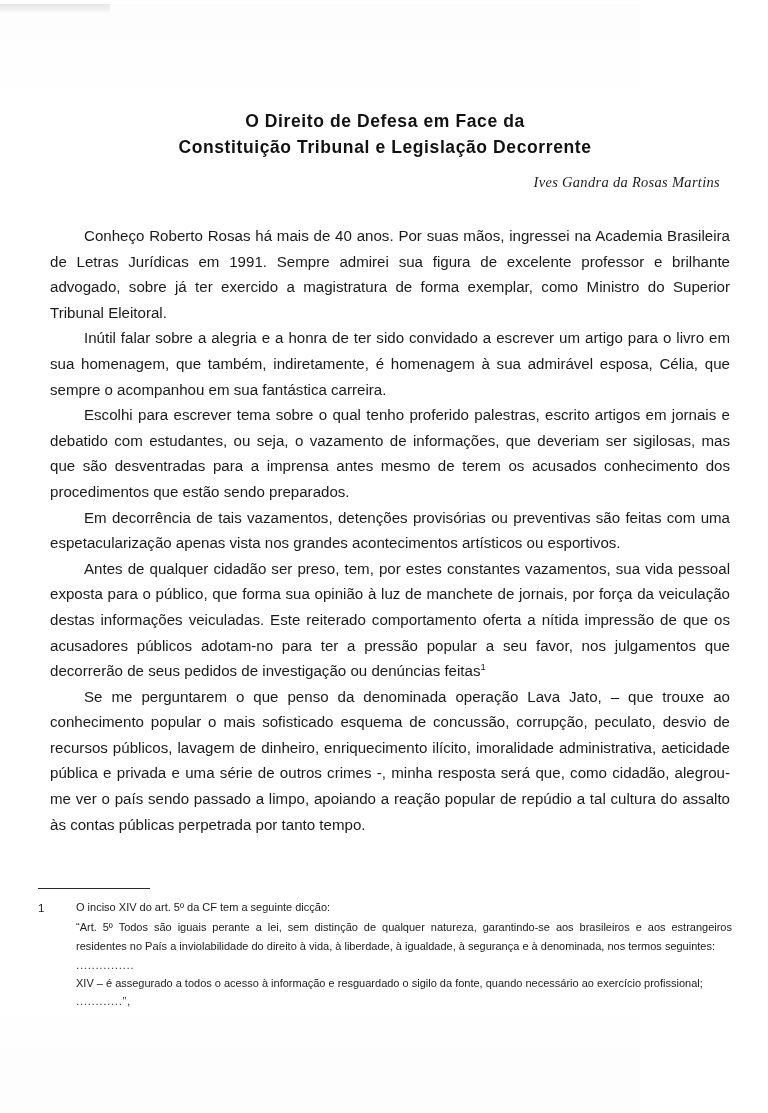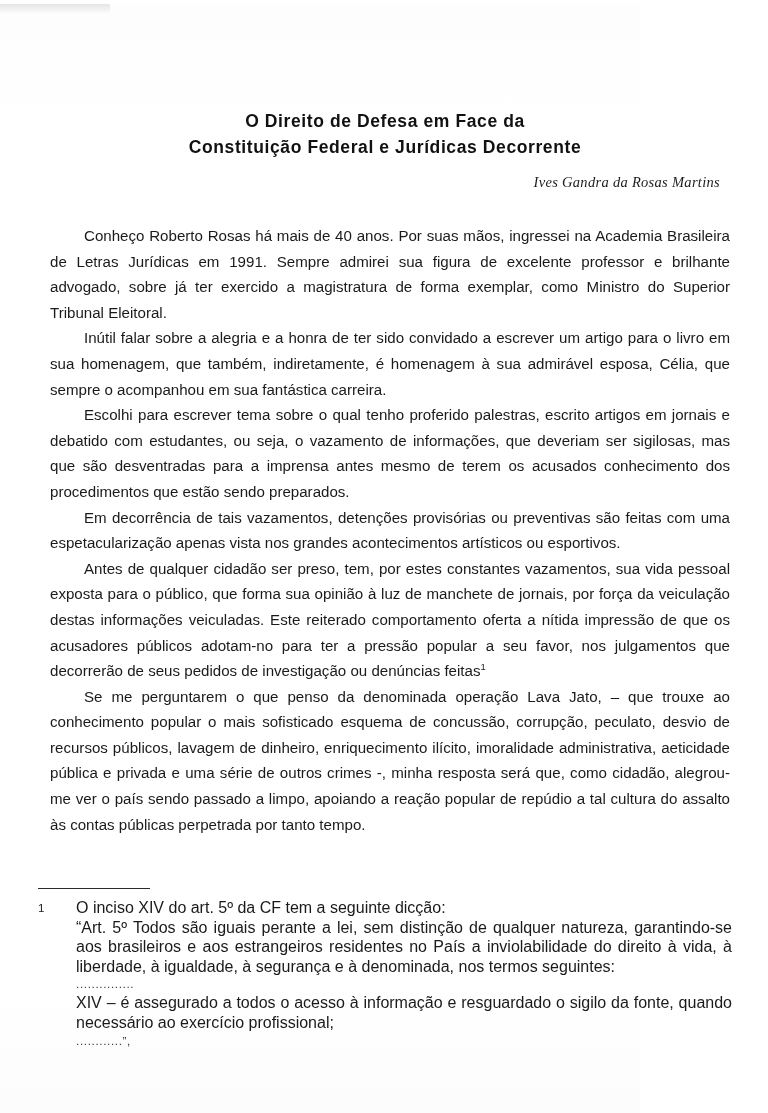--- a/index.html
+++ b/index.html
@@ -97,21 +97,21 @@
     width: 38px;
     flex: 0 0 38px;
     font-size: 11.6px;
     line-height: 19.5px;
     color: #1a1a1a;
   }
   .fn-body {
     flex: 1 1 auto;
   }
   .fn-line {
-    font-size: 16px;
+    font-size: 11px;
     line-height: 19.6px;
     color: #1a1a1a;
     text-align: justify;
     text-justify: inter-word;
   }
   .fn-line.nojust {
     text-align: left;
   }
   .fn-quote {
     text-indent: 0;
@@ -126,21 +126,21 @@
 </head>
 <body>
 
 <div class="page">
   <div class="scan-smudge"></div>
 
   <div class="content">
 
     <div class="title-block">
       <div class="title-line">O Direito de Defesa em Face da</div>
-      <div class="title-line">Constituição Federal e Jurídicas Decorrente</div>
+      <div class="title-line">Constituição Tribunal e Legislação Decorrente</div>
     </div>
 
     <div class="byline">Ives Gandra da Rosas Martins</div>
 
     <div class="body-block">
       <p class="para">Conheço Roberto Rosas há mais de 40 anos. Por suas mãos, ingressei na Academia Brasileira de Letras Jurídicas em 1991. Sempre admirei sua figura de excelente professor e brilhante advogado, sobre já ter exercido a magistratura de forma exemplar, como Ministro do Superior Tribunal Eleitoral.</p>
       <p class="para">Inútil falar sobre a alegria e a honra de ter sido convidado a escrever um artigo para o livro em sua homenagem, que também, indiretamente, é homenagem à sua admirável esposa, Célia, que sempre o acompanhou em sua fantástica carreira.</p>
       <p class="para">Escolhi para escrever tema sobre o qual tenho proferido palestras, escrito artigos em jornais e debatido com estudantes, ou seja, o vazamento de informações, que deveriam ser sigilosas, mas que são desventradas para a imprensa antes mesmo de terem os acusados conhecimento dos procedimentos que estão sendo preparados.</p>
       <p class="para">Em decorrência de tais vazamentos, detenções provisórias ou preventivas são feitas com uma espetacularização apenas vista nos grandes acontecimentos artísticos ou esportivos.</p>
       <p class="para"><span>Antes de qualquer cidadão ser preso, tem, por estes constantes vazamentos, sua vida pessoal exposta para o público, que forma sua opinião à luz de manchete de jornais, por força da veiculação destas informações veiculadas. Este reiterado comportamento oferta a nítida impressão de que os acusadores públicos adotam-no para ter a pressão popular a seu favor, nos julgamentos que decorrerão de seus pedidos de investigação ou denúncias feitas</span><sup class="fn-ref">1</sup></p>

